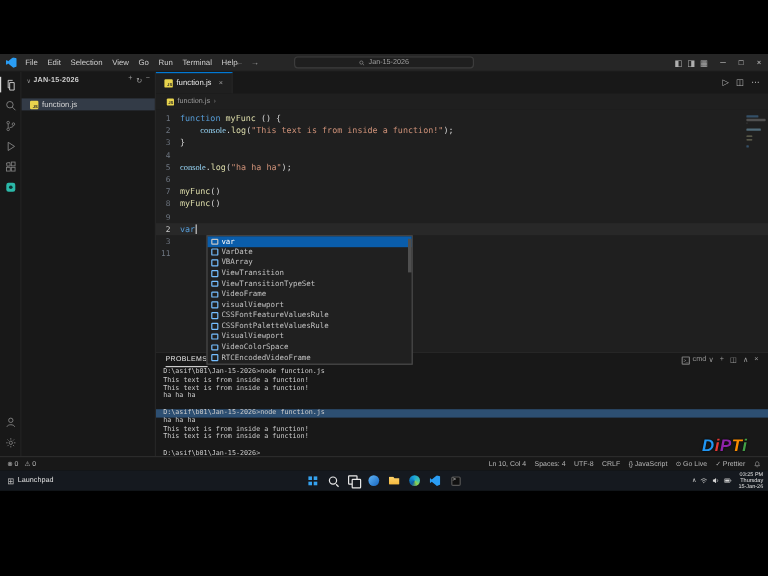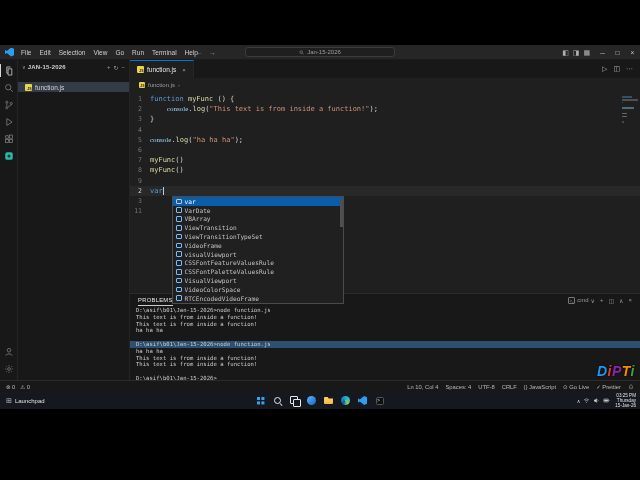--- a/index.html
+++ b/index.html
@@ -104,21 +104,21 @@
   .ti-edge::before{content:"";position:absolute;inset:1px;border-radius:50%;background:conic-gradient(from 220deg,#0c59a4,#17a3dd 35%,#49c7a6 65%,#8fd24b 80%,#0c59a4);}
   .ti-vscode::before{content:"";position:absolute;inset:1px;background:#2a9df4;clip-path:polygon(68% 0,100% 13%,100% 87%,68% 100%,20% 61%,7% 72%,0 66%,0 34%,7% 28%,20% 39%);}
   .ti-terminal::before{content:"";position:absolute;inset:1.5px;background:#101010;border:.8px solid #555;border-radius:1.5px;}
   .ti-terminal::after{content:">";position:absolute;left:3px;top:1.5px;font-size:5px;color:#ddd;}
   .tb-tray{position:absolute;right:4px;top:0;height:17px;display:flex;align-items:center;gap:3px;color:#d6d6d6;}
   .tb-tray svg{width:7px;height:7px;display:block;}
   .tray-chev{font-size:5px;color:#d6d6d6;}
   .clock{font-size:4.6px;line-height:5px;text-align:right;color:#e0e0e0;margin-left:2px;}
 
   
-  .watermark{position:absolute;right:5px;top:363px;z-index:40;font-style:italic;font-weight:bold;font-size:14px;letter-spacing:.5px;text-shadow:0 0 2px #000;font-family:"Liberation Sans",sans-serif;}
+  .watermark{position:absolute;right:17px;top:363px;z-index:40;font-style:italic;font-weight:bold;font-size:14px;letter-spacing:.5px;text-shadow:0 0 2px #000;font-family:"Liberation Sans",sans-serif;}
 </style>
 </head>
 <body>
 
 <div class="screen">
 
   <div class="vscode">
 
     <div class="titlebar">
       <div class="vsc-logo"></div>

